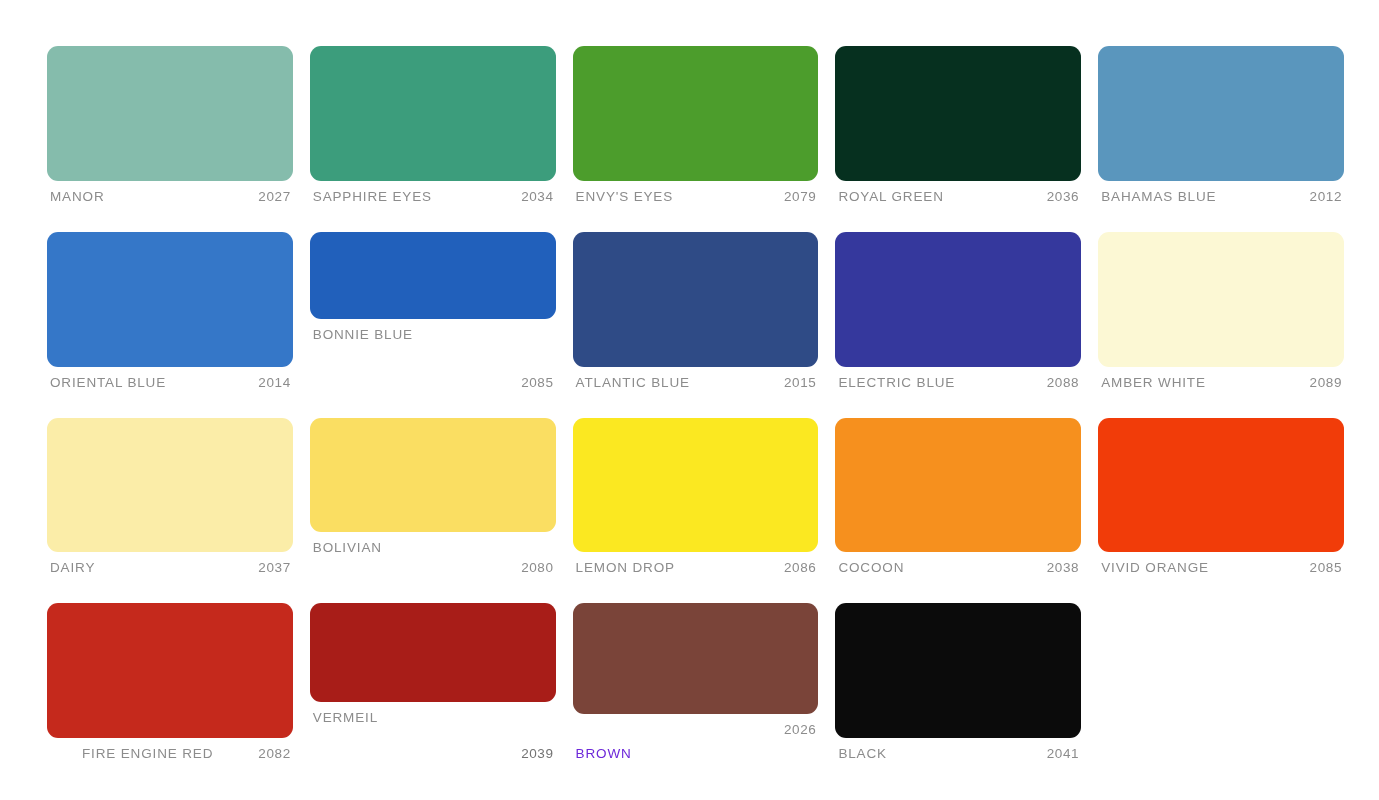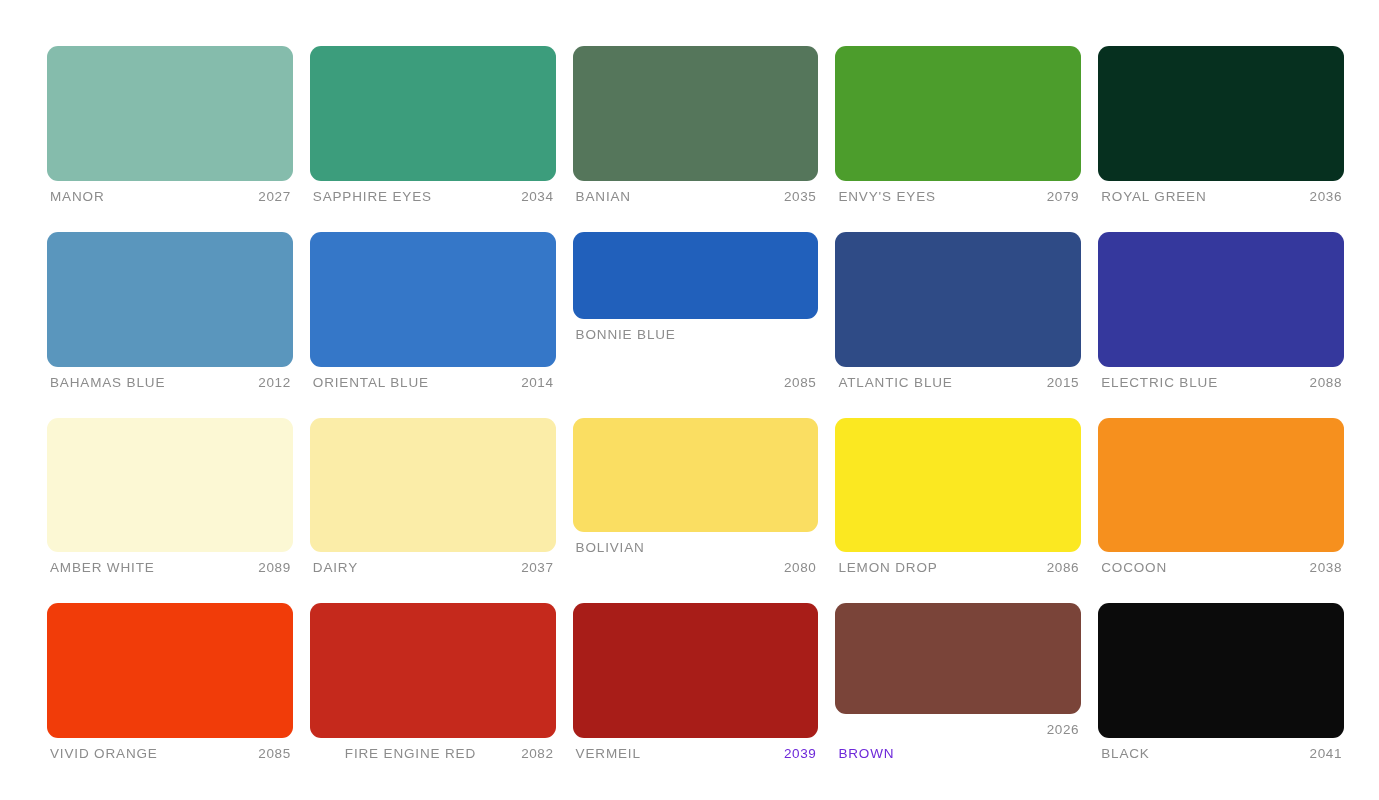--- a/index.html
+++ b/index.html
@@ -66,27 +66,20 @@
       <div class="swatch-label-row">
         <span class="swatch-name" style="color: rgb(140, 140, 140);">MANOR</span>
         <span class="swatch-code" style="color: rgb(140, 140, 140);">2027</span>
       </div>
     </div>
     <div class="swatch-cell">
       <div class="swatch-chip" style="background-color: rgb(60, 157, 124);"></div>
       <div class="swatch-label-row">
         <span class="swatch-name" style="color: rgb(140, 140, 140);">SAPPHIRE EYES</span>
         <span class="swatch-code" style="color: rgb(140, 140, 140);">2034</span>
-      </div>
-    </div>
-    <div class="swatch-cell">
-      <div class="swatch-chip" style="background-color: rgb(85, 118, 91);"></div>
-      <div class="swatch-label-row">
-        <span class="swatch-name" style="color: rgb(140, 140, 140);">BANIAN</span>
-        <span class="swatch-code" style="color: rgb(140, 140, 140);">2035</span>
       </div>
     </div>
     <div class="swatch-cell">
       <div class="swatch-chip" style="background-color: rgb(76, 157, 44);"></div>
       <div class="swatch-label-row">
         <span class="swatch-name" style="color: rgb(140, 140, 140);">ENVY'S EYES</span>
         <span class="swatch-code" style="color: rgb(140, 140, 140);">2079</span>
       </div>
     </div>
     <div class="swatch-cell">
@@ -177,21 +170,21 @@
       <div class="swatch-chip" style="background-color: rgb(197, 41, 28);"></div>
       <div class="swatch-label-row">
         <span class="swatch-name" style="color: rgb(140, 140, 140); margin-left: 32px;">FIRE ENGINE RED</span>
         <span class="swatch-code" style="color: rgb(140, 140, 140);">2082</span>
       </div>
     </div>
     <div class="swatch-cell">
       <div class="swatch-chip" style="background-color: rgb(168, 29, 24);"></div>
       <div class="swatch-label-row">
         <span class="swatch-name" style="color: rgb(140, 140, 140);">VERMEIL</span>
-        <span class="swatch-code" style="color: #6d28d9;">2039</span>
+        <span class="swatch-code" style="color: #737373; margin-top: 36px;">2039</span>
       </div>
     </div>
     <div class="swatch-cell">
       <div class="swatch-chip" style="background-color: rgb(122, 68, 57);"></div>
       <div class="swatch-label-row">
         <span class="swatch-name" style="color: #6d28d9; margin-top: 24px;">BROWN</span>
         <span class="swatch-code" style="color: rgb(140, 140, 140);">2026</span>
       </div>
     </div>
     <div class="swatch-cell">

